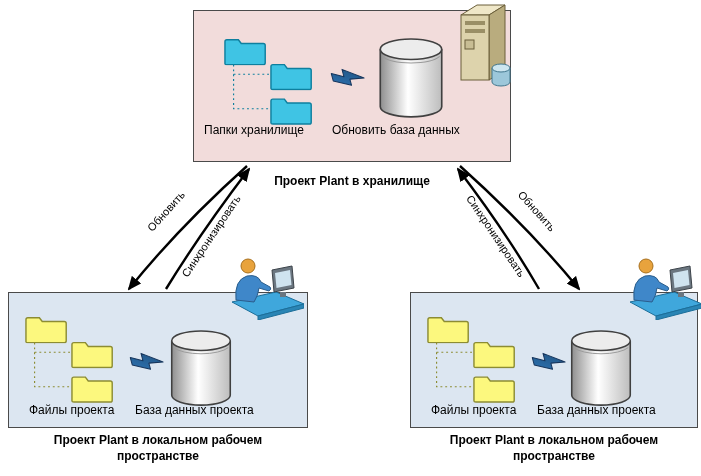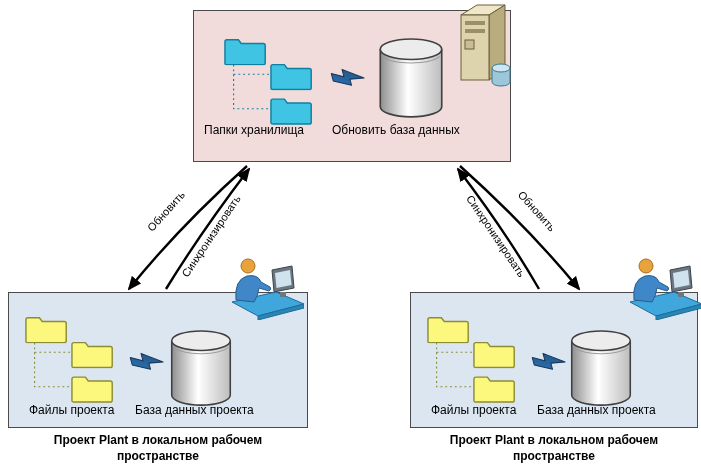--- a/index.html
+++ b/index.html
@@ -101,26 +101,27 @@
   <div class="box repo">
     <svg class="icon folders folders-cyan" style="left:30px;top:22px">
         <use href="#sym-folders"></use>
       </svg>
     <svg class="icon bolt" style="left:136px;top:52px">
         <use href="#sym-bolt"></use>
       </svg>
     <svg class="icon cyl" style="left:184px;top:26px">
         <use href="#sym-cyl"></use>
       </svg>
-    <span class="lbl" style="left:10px;top:112px">Папки хранилища</span>
+    <span class="lbl" style="left:10px;top:112px">Папки хранилище</span>
     <span class="lbl" style="left:138px;top:112px">Обновить база данных</span>
   </div>
   <svg class="icon srv">
       <use href="#sym-server"></use>
     </svg>
+  <div class="caption cap-repo">Проект Plant в хранилище</div>
 
   <div class="box local-left">
     <svg class="icon folders folders-yellow" style="left:16px;top:18px">
         <use href="#sym-folders"></use>
       </svg>
     <svg class="icon bolt" style="left:120px;top:54px">
         <use href="#sym-bolt"></use>
       </svg>
     <svg class="icon cyl" style="left:160px;top:36px;width:64px;height:80px">
         <use href="#sym-cyl"></use>

